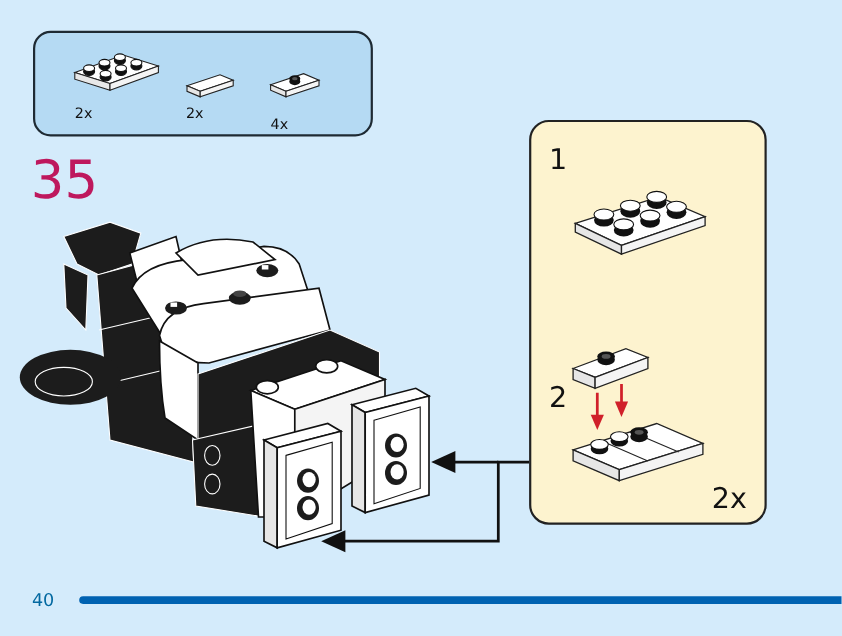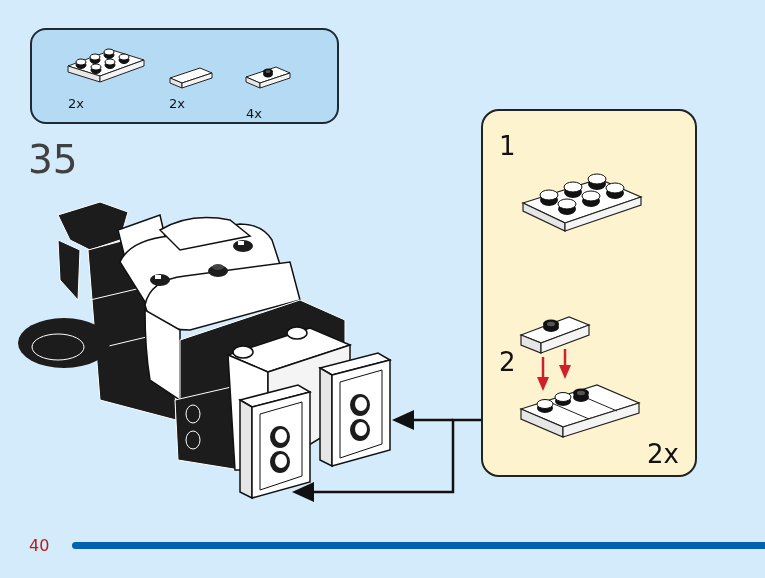--- a/index.html
+++ b/index.html
@@ -1,25 +1,25 @@
 <!DOCTYPE html>
 <html><head>
 <meta charset="utf-8">
 <style>
   html,body{margin:0;padding:0;}
   body{width:765px;height:578px;background:#d4ebfb;position:relative;overflow:hidden;font-family:"DejaVu Sans",sans-serif;}
   .parts-box{position:absolute;left:30px;top:28px;width:309px;height:96px;background:#b5daf3;border:2px solid #1e2a33;border-radius:16px;box-sizing:border-box;}
   .part{position:absolute;}
   .part svg{display:block;}
   .part-qty{position:absolute;font-size:13px;color:#111;font-family:"DejaVu Sans",sans-serif;}
-  .step-number{position:absolute;left:28px;top:140px;font-size:39px;color:#404040;font-family:"DejaVu Sans",sans-serif;line-height:1;}
+  .step-number{position:absolute;left:28px;top:140px;font-size:48px;color:#be185d;font-family:"DejaVu Sans",sans-serif;line-height:1;}
   .sub-panel{position:absolute;left:481px;top:109px;width:216px;height:368px;background:#fdf3cf;border:2px solid #222;border-radius:18px;box-sizing:border-box;}
   .sub-label{position:absolute;font-size:26px;color:#111;line-height:1;font-family:"DejaVu Sans",sans-serif;}
   .model{position:absolute;left:0;top:0;}
-  .page-num{position:absolute;left:29px;top:536px;font-size:16px;color:#b91c1c;font-family:"DejaVu Sans",sans-serif;}
+  .page-num{position:absolute;left:29px;top:536px;font-size:16px;color:#0369a1;font-family:"DejaVu Sans",sans-serif;}
   .page-bar{position:absolute;left:72px;top:542px;width:700px;height:7px;background:#0062b1;border-radius:4px;}
 </style>
 </head>
 <body>
 
 <div class="parts-box">
 
   <div class="part" style="left:34px;top:14px;">
     <svg width="80" height="42" viewBox="0 0 80 42">
       <polygon points="2,22 46,6 78,16 34,32" fill="#fff" stroke="#222" stroke-width="1"></polygon>

